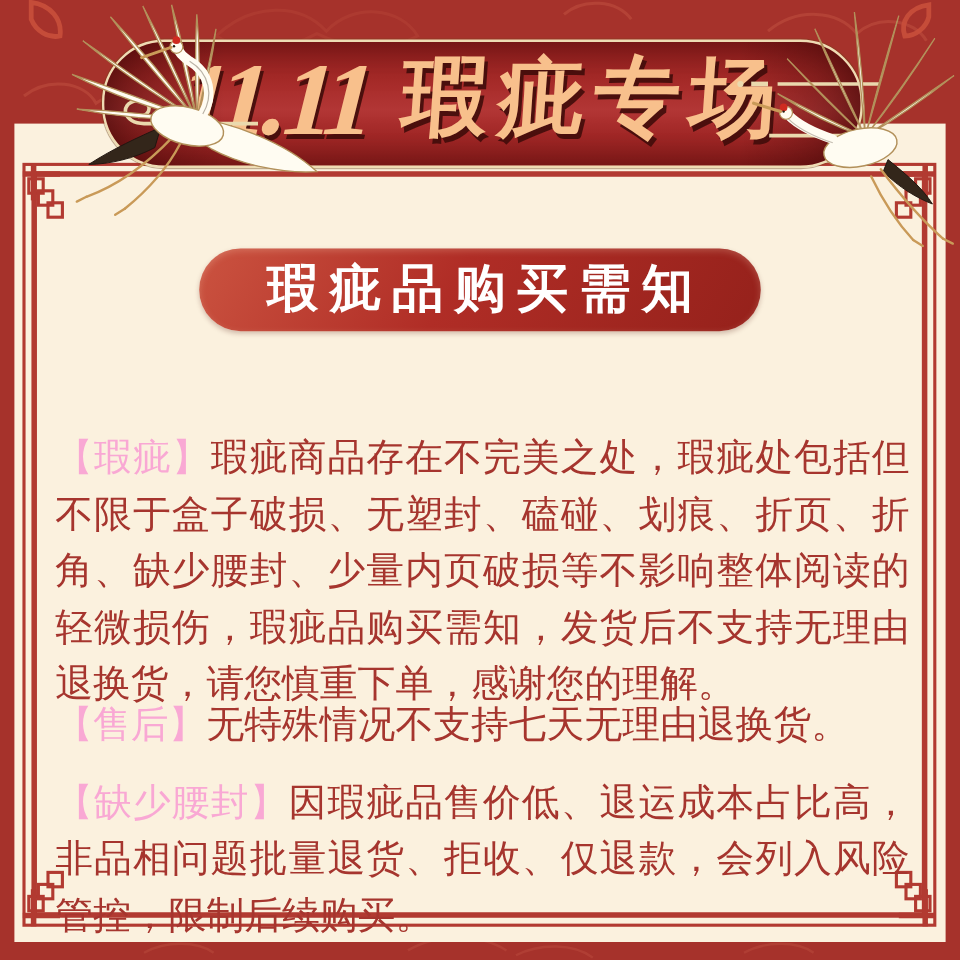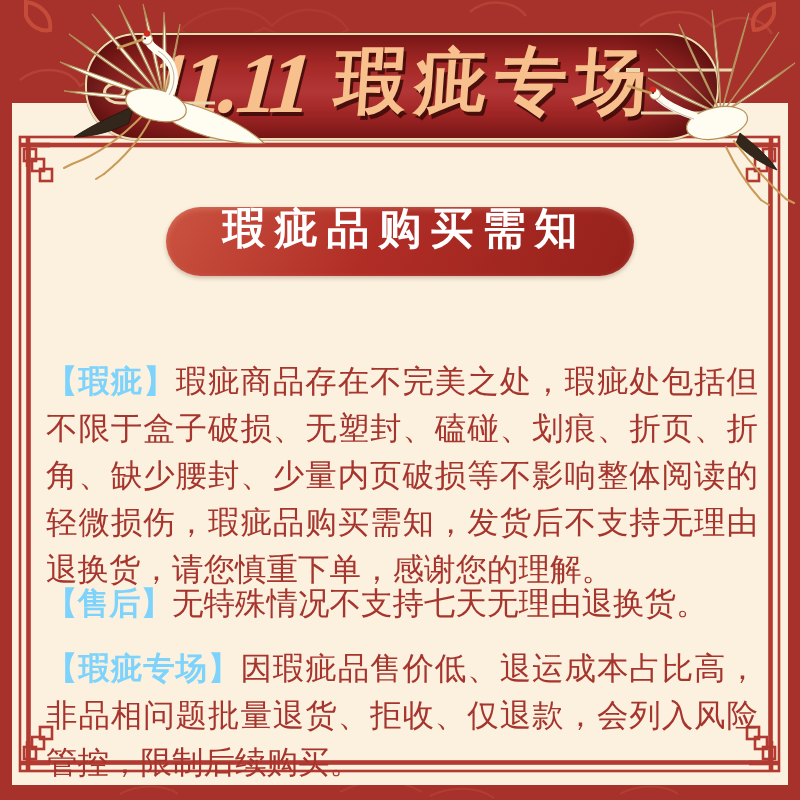--- a/index.html
+++ b/index.html
@@ -47,34 +47,34 @@
   
   .crane{position:absolute;z-index:5;pointer-events:none;}
   .crane-left{left:6px;top:2px;}
   .crane-right{left:626px;top:6px;}
   
   .notice-pill{
     position:absolute;left:166px;top:207px;width:468px;height:69px;
     border-radius:35px;z-index:3;
     background:linear-gradient(120deg,#cb5340 0%,#b02d26 45%,#95211b 100%);
     box-shadow:inset 0 2px 6px rgba(255,220,190,.25), 0 2px 4px rgba(80,20,10,.25);
-    display:flex;justify-content:center;
+    display:flex;align-items:center;justify-content:center;
   }
   .notice-pill span{
     color:#ffffff;font-size:43px;font-weight:bold;letter-spacing:9px;
     text-indent:9px;line-height:1;
   }
   
   .content{position:absolute;left:46px;width:712px;z-index:3;}
   .section{
     color:#a6352e;font-size:31.5px;line-height:47px;
     text-align:justify;text-justify:inter-character;
     word-break:break-all;overflow-wrap:anywhere;
   }
-  .section .label{font-weight:bold;color:#7dd3fc;}
+  .section .label{font-weight:normal;color:#f9a8d4;}
   .sec-1{top:326px;}
   .sec-2{top:548px;}
   .sec-3{top:613px;}
   .section{position:absolute;left:0;right:0;}
 </style>
 </head>
 <body>
 
 <svg class="bg-pattern" width="800" height="800" viewBox="0 0 800 800">
   <g fill="none" stroke="#c0503f" stroke-width="2.5" opacity="0.55">
@@ -207,14 +207,14 @@
   <circle cx="27" cy="87" r="1" fill="#2a1c10"></circle>
 </svg>
 
 <div class="notice-pill">
   <span>瑕疵品购买需知</span>
 </div>
 
 <div class="content">
   <p class="section sec-1"><span class="label">【瑕疵】</span><span>瑕疵商品存在不完美之处，瑕疵处包括但不限于盒子破损、无塑封、磕碰、划痕、折页、折角、缺少腰封、少量内页破损等不影响整体阅读的轻微损伤，瑕疵品购买需知，发货后不支持无理由退换货，请您慎重下单，感谢您的理解。</span></p>
   <p class="section sec-2"><span class="label">【售后】</span><span>无特殊情况不支持七天无理由退换货。</span></p>
-  <p class="section sec-3"><span class="label">【瑕疵专场】</span><span>因瑕疵品售价低、退运成本占比高，非品相问题批量退货、拒收、仅退款，会列入风险管控，限制后续购买。</span></p>
+  <p class="section sec-3"><span class="label">【缺少腰封】</span><span>因瑕疵品售价低、退运成本占比高，非品相问题批量退货、拒收、仅退款，会列入风险管控，限制后续购买。</span></p>
 </div>
 
 </body></html>

